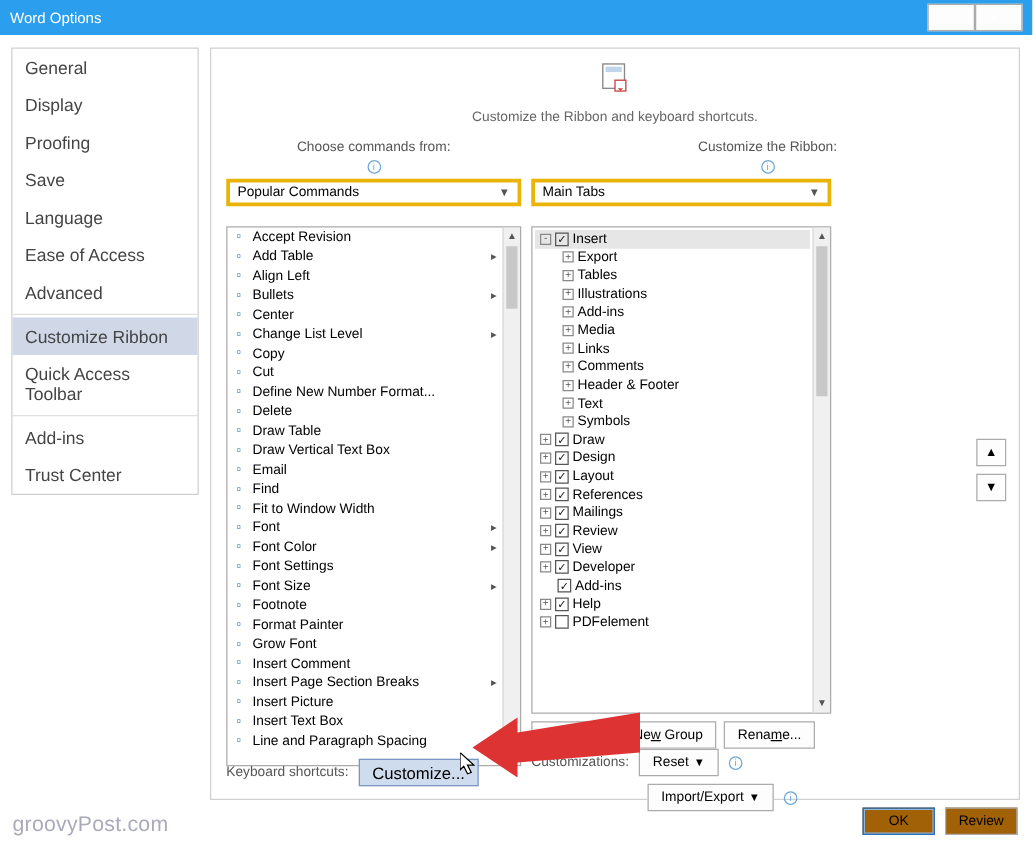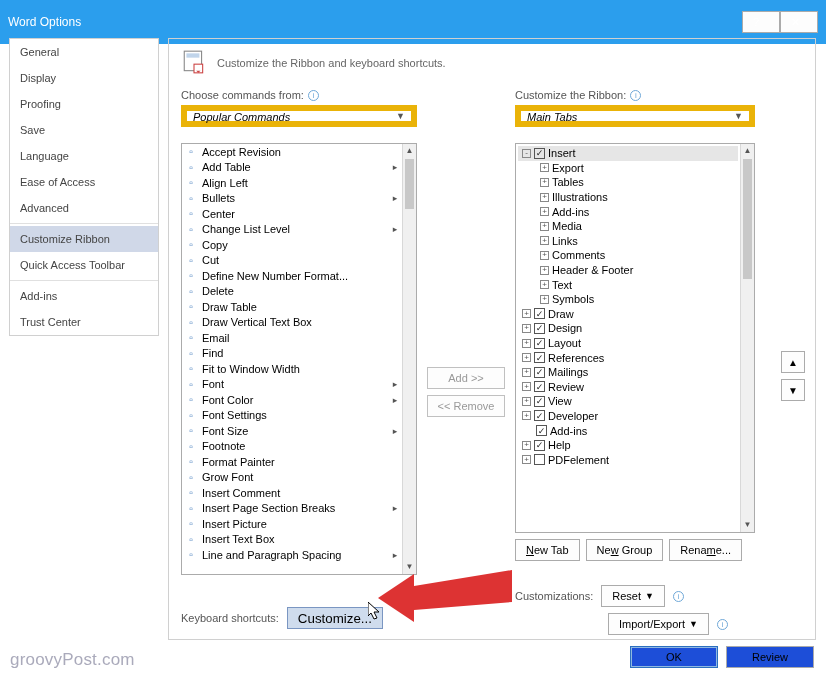--- a/index.html
+++ b/index.html
@@ -1,34 +1,34 @@
 <!DOCTYPE html>
 <html><head>
 <meta charset="utf-8">
 <style>
 * { box-sizing: border-box; margin: 0; padding: 0; }
 body { font-family: "Segoe UI", Tahoma, sans-serif; font-size: 11px; background: #fff; width: 826px; height: 678px; position: relative; overflow: hidden; }
-.titlebar { background: #2b9eed; color: #fff; height: 44px; display: flex; align-items: center; padding: 0 8px; }
+.titlebar { background: #2b9eed; color: #fff; height: 28px; display: flex; align-items: center; padding: 0 8px; }
 .titlebar .title { flex: 1; font-size: 12px; }
 .titlebar .btn { width: 38px; text-align: center; cursor: pointer; }
 .sidebar { position: absolute; left: 9px; top: 38px; width: 150px; border: 1px solid #d0d0d0; background: #fff; }
-.sidebar .side-item { padding: 7px 10px; cursor: pointer; font-size: 11px; color: #444; }
+.sidebar .side-item { padding: 7px 10px; cursor: pointer; font-size: 14px; color: #444; }
 .sidebar .side-item.selected { background: #d0d8e8; }
 .sidebar .sep { height: 1px; background: #e0e0e0; margin: 2px 0; }
 .main { position: absolute; left: 168px; top: 38px; width: 648px; height: 602px; border: 1px solid #d0d0d0; padding: 10px 12px; }
-.header-row { display: flex; align-items: center; gap: 10px; margin-bottom: 12px; }
+.header-row { display: flex; align-items: center; gap: 10px; margin-bottom: 12px; flex-direction: column; }
 .header-ico svg { width: 26px; height: 26px; }
 .header-text { font-size: 11px; color: #666; }
 .cols { display: flex; gap: 8px; }
 .col-left { width: 236px; }
 .col-mid { width: 82px; display: flex; flex-direction: column; align-items: center; justify-content: center; gap: 6px; padding-top: 60px; }
 .col-right { flex: 1; }
-.col-lbl { font-size: 11px; color: #555; margin-bottom: 4px; display: flex; align-items: center; gap: 4px; }
+.col-lbl { font-size: 11px; color: #555; margin-bottom: 4px; display: flex; align-items: center; gap: 4px; flex-direction: column; }
 .info { display: inline-block; width: 11px; height: 11px; border: 1px solid #6fa8d8; border-radius: 50%; color: #6fa8d8; font-size: 8px; text-align: center; line-height: 10px; }
-.dropdown { width: 236px; height: 22px; border: 6px solid #eab308; background: #fff; display: flex; padding: 0 6px; cursor: pointer; margin-bottom: 16px; font-style: italic; }
+.dropdown { width: 236px; height: 22px; border: 3px solid #eab308; background: #fff; display: flex; align-items: center; padding: 0 6px; cursor: pointer; margin-bottom: 16px; }
 .dropdown .dd-text { flex: 1; }
 .dropdown .dd-arr { font-size: 9px; color: #555; }
 .listbox { width: 236px; height: 432px; border: 1px solid #ababab; overflow: hidden; position: relative; }
 .list-inner { position: absolute; left: 0; top: 0; right: 14px; }
 .list-item { display: flex; align-items: center; height: 15.5px; padding-left: 2px; gap: 4px; cursor: pointer; }
 .list-item .li-icon { width: 14px; height: 14px; display: flex; align-items: center; justify-content: center; font-size: 10px; color: #2466b0; }
 .list-item .li-txt { flex: 1; white-space: nowrap; overflow: hidden; }
 .list-item .li-sub { width: 14px; text-align: center; font-size: 9px; color: #555; }
 .scrollbar { position: absolute; right: 0; top: 0; bottom: 0; width: 14px; background: #f0f0f0; border-left: 1px solid #d8d8d8; }
 .scrollbar .arr { height: 14px; text-align: center; font-size: 8px; color: #555; line-height: 14px; cursor: pointer; }
@@ -37,27 +37,27 @@
 .treebox { width: 240px; height: 390px; border: 1px solid #ababab; position: relative; overflow: hidden; }
 .tree-inner { position: absolute; left: 0; top: 0; right: 14px; padding: 2px; }
 .tree-row { display: flex; align-items: center; height: 14.6px; gap: 3px; cursor: pointer; }
 .tree-row.hl { background: #e6e6e6; }
 .expand { width: 9px; height: 9px; border: 1px solid #888; display: flex; align-items: center; justify-content: center; font-size: 8px; line-height: 1; color: #555; }
 .chk { width: 11px; height: 11px; border: 1px solid #555; display: flex; align-items: center; justify-content: center; font-size: 9px; color: #222; }
 .tree-txt { white-space: nowrap; }
 .btn-row { display: flex; gap: 6px; margin-top: 6px; }
 .btn { height: 22px; border: 1px solid #ababab; background: #fdfdfd; padding: 0 10px; cursor: pointer; font-size: 11px; display: inline-flex; align-items: center; }
 .btn u { text-decoration: underline; }
-.cust-row { display: flex; align-items: center; gap: 8px; margin-top: 24px; font-size: 11px; color: #555; }
+.cust-row { display: flex; align-items: center; gap: 8px; margin-top: 0; font-size: 11px; color: #555; }
 .updown { position: absolute; right: 10px; top: 312px; display: flex; flex-direction: column; gap: 6px; }
 .updown .sq { width: 24px; height: 22px; border: 1px solid #ababab; background: #fdfdfd; display: flex; align-items: center; justify-content: center; font-size: 10px; cursor: pointer; }
 .kbd-row { position: absolute; left: 12px; bottom: 10px; display: flex; align-items: center; gap: 8px; font-size: 11px; color: #555; }
 .kbd-btn { height: 22px; border: 1px solid #7a96c2; background: #cfdced; padding: 0 10px; cursor: pointer; }
 .footer { position: absolute; right: 12px; bottom: 10px; display: flex; gap: 8px; }
-.footer .fbtn { width: 88px; height: 22px; border: 1px solid #ababab; background: #1d4ed8; cursor: pointer; font-size: 11px; margin-top: 30px; }
+.footer .fbtn { width: 58px; height: 22px; border: 1px solid #ababab; background: #a16207; cursor: pointer; font-size: 11px; margin-top: 30px; }
 .footer .fbtn.primary { border: 1px solid #2b6fbf; box-shadow: inset 0 0 0 1px #8fb8e0; }
 .watermark { position: absolute; left: 10px; bottom: 8px; color: #aab; font-size: 17px; letter-spacing: 0.2px; pointer-events: none; }
 .arrow-overlay { position: absolute; left: 376px; top: 556px; pointer-events: none; }
 .cursor { position: absolute; left: 368px; top: 602px; pointer-events: none; }
 </style>
 </head>
 <body>
 
 <div class="titlebar">
   <span class="title">Word Options</span>
@@ -224,24 +224,20 @@
             </div>
           </div>
         <div class="scrollbar">
           <div class="arr">▲</div>
           <div class="thumb"></div>
           <div class="arr" style="position:absolute;bottom:0;left:0;right:0">▼</div>
         </div>
       </div>
     </div>
 
-    <div class="col-mid">
-      <button class="mid-btn"><span>Add &gt;&gt;</span></button>
-      <button class="mid-btn"><span>&lt;&lt; Remove</span></button>
-    </div>
 
     <div class="col-right" style="position:relative">
       <div class="col-lbl">
         <span>Customize the Ribbon:</span>
         <span class="info">i</span>
       </div>
       <div class="dropdown" style="width:240px">
         <span class="dd-text">Main Tabs</span>
         <span class="dd-arr">▼</span>
       </div>

